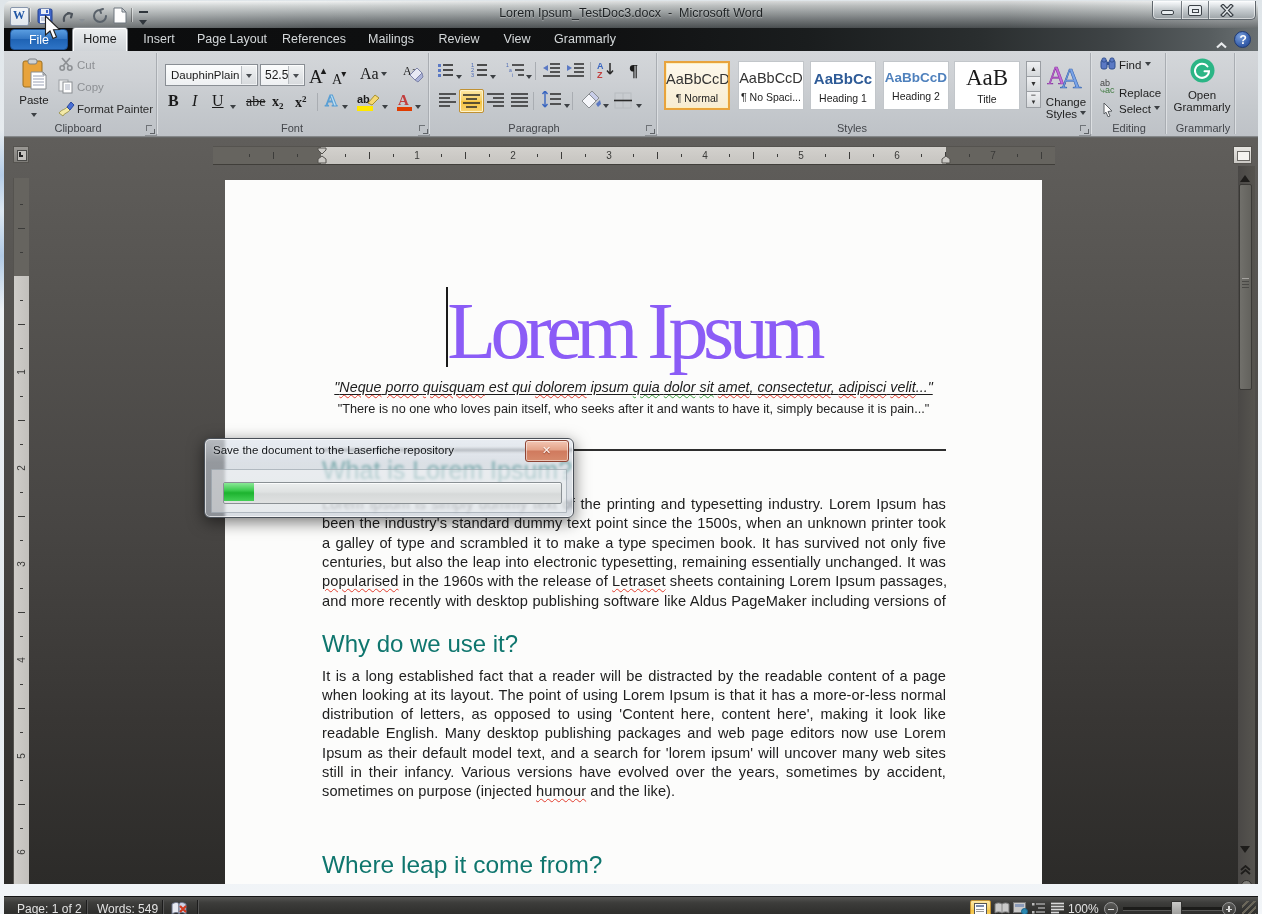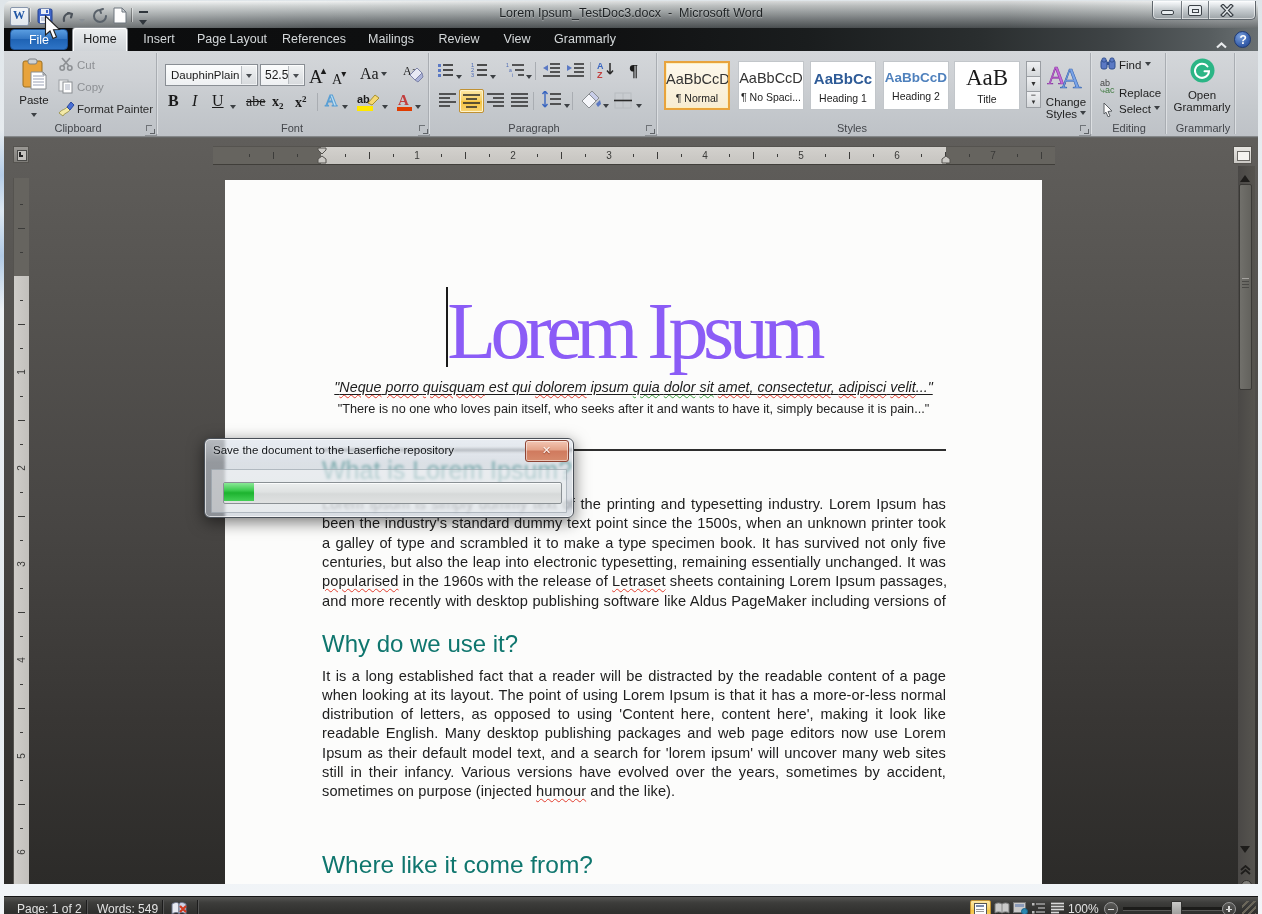--- a/index.html
+++ b/index.html
@@ -576,21 +576,21 @@
       <div class="line" style="top:393.2px;"><span class="sq-r">popularised</span> in the 1960s with the release of <span class="sq-r">Letraset</span> sheets containing Lorem Ipsum passages,</div>
       <div class="line" style="top:412.5px;">and more recently with desktop publishing software like Aldus PageMaker including versions of</div>
       <div class="abs serifh" style="top:450px;font-size:24px;">Why do we use it?</div>
       <div class="line" style="top:487.5px;">It is a long established fact that a reader will be distracted by the readable content of a page</div>
       <div class="line" style="top:506.8px;">when looking at its layout. The point of using Lorem Ipsum is that it has a more-or-less normal</div>
       <div class="line" style="top:526.1px;">distribution of letters, as opposed to using 'Content here, content here', making it look like</div>
       <div class="line" style="top:545.4px;">readable English. Many desktop publishing packages and web page editors now use Lorem</div>
       <div class="line" style="top:564.7px;">Ipsum as their default model text, and a search for 'lorem ipsum' will uncover many web sites</div>
       <div class="line" style="top:584px;">still in their infancy. Various versions have evolved over the years, sometimes by accident,</div>
       <div class="line last" style="top:603.3px;">sometimes on purpose (injected <span class="sq-r">humour</span> and the like).</div>
-      <div class="abs serifh" style="top:671px;font-size:24.5px;">Where like it come from?</div>
+      <div class="abs serifh" style="top:671px;font-size:24.5px;">Where leap it come from?</div>
     </div>
 
     <div class="abs" id="vscroll">
       <div style="position:absolute;left:2px;top:4px;width:0;height:0;border:5px solid transparent;border-bottom:7px solid #1e1d1b;"></div>
       <div style="position:absolute;left:1px;top:18px;width:13px;height:206px;background:linear-gradient(90deg,#71706b,#63625d);border:1px solid #3a3936;border-radius:2px;box-sizing:border-box;">
         <div style="position:absolute;left:2px;top:96px;width:7px;height:1px;background:#4a4946;box-shadow:0 3px 0 #4a4946,0 6px 0 #4a4946,0 -3px 0 #a5a39f,0 3px 0 #4a4946;"></div>
       </div>
       <div style="position:absolute;left:2px;top:680px;width:0;height:0;border:5px solid transparent;border-top:7px solid #1e1d1b;"></div>
       <svg style="position:absolute;left:2px;top:699px;" width="11" height="10" viewBox="0 0 11 10">
         <path d="M1 5 L5.5 1 L10 5 M1 9 L5.5 5 L10 9" stroke="#1e1d1b" stroke-width="1.8" fill="none"></path>

